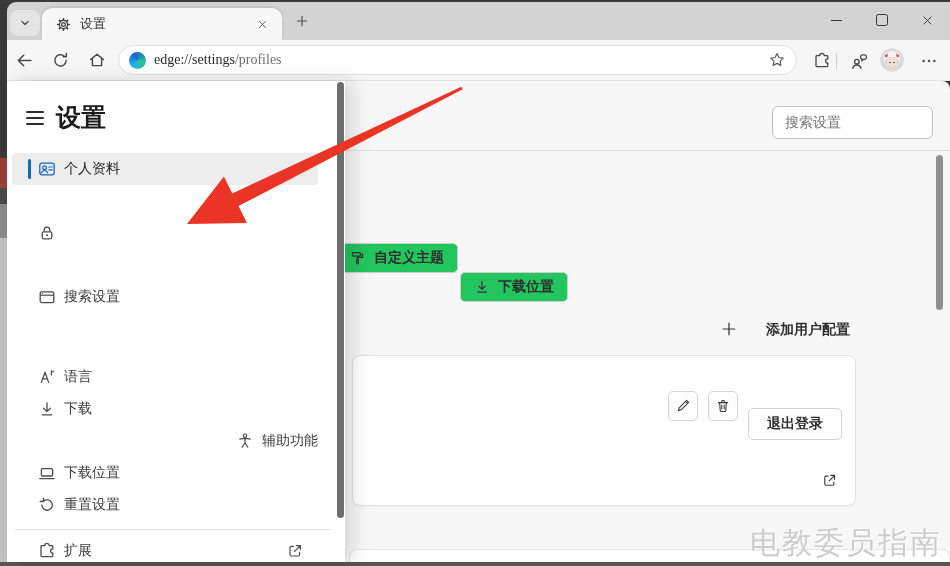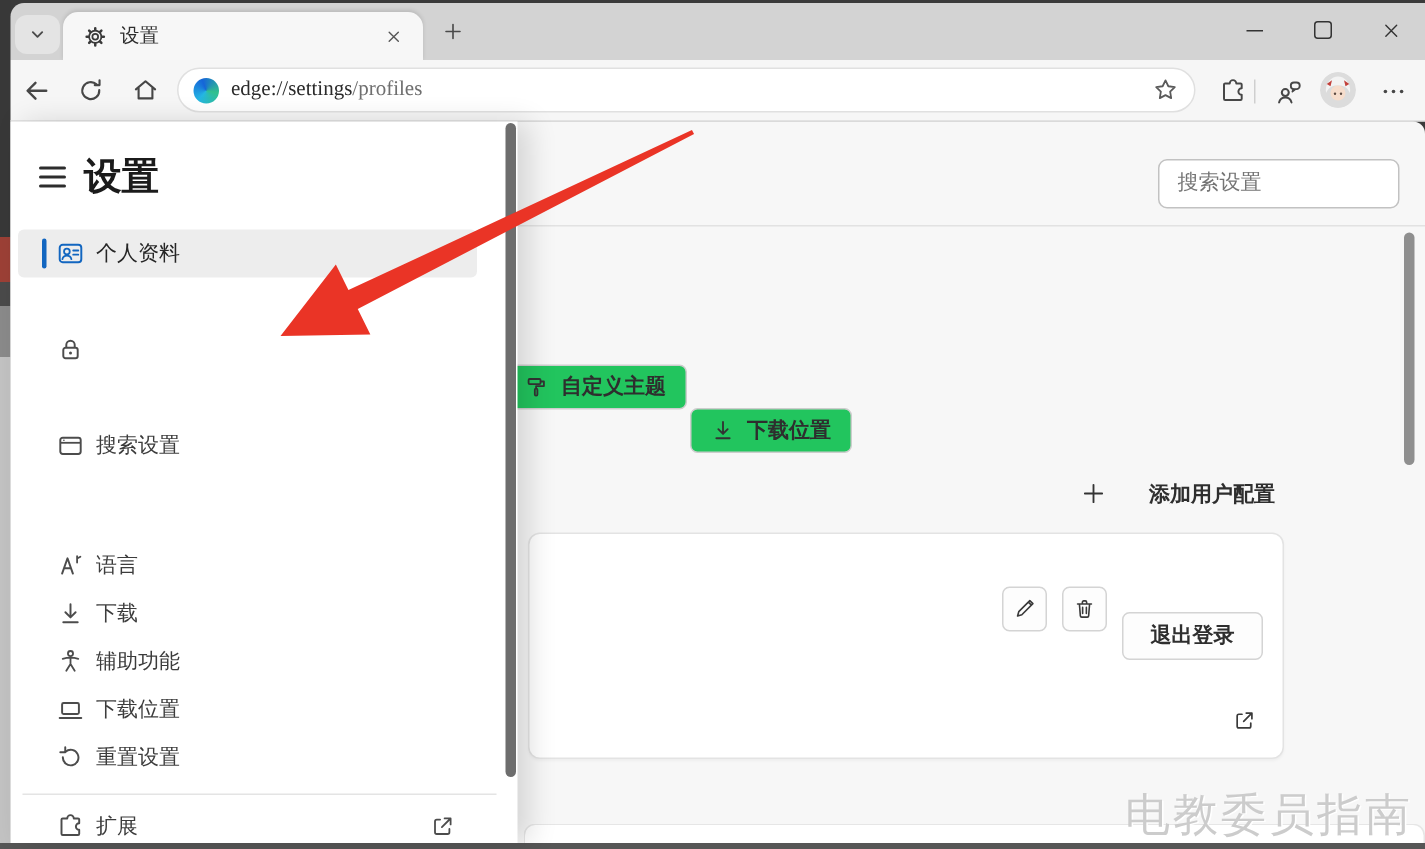--- a/index.html
+++ b/index.html
@@ -267,21 +267,21 @@
     <span class="lbl">语言</span>
   </div>
 
   <div class="nav-item" style="top:312px;">
     <svg width="18" height="18" viewBox="0 0 18 18">
         <path d="M9,2.8 V11.4 M5.6,8.2 L9,11.6 L12.4,8.2 M4.2,14.8 H13.8" fill="none" stroke="#4c4c4c" stroke-width="1.3" stroke-linecap="round" stroke-linejoin="round"></path>
       </svg>
     <span class="lbl">下载</span>
   </div>
 
-  <div class="nav-item" style="top:344px;">
+  <div class="nav-item" style="top:344px;justify-content:flex-end;">
     <svg width="18" height="18" viewBox="0 0 18 18">
       <circle cx="9" cy="3.7" r="1.7" fill="none" stroke="#4c4c4c" stroke-width="1.2"></circle>
       <path d="M3.8,7.2 C7.2,6.2 10.8,6.2 14.2,7.2 M9,7 V10.7 M9,10.7 L6.2,15.2 M9,10.7 L11.8,15.2" fill="none" stroke="#4c4c4c" stroke-width="1.2" stroke-linecap="round"></path>
     </svg>
     <span class="lbl">辅助功能</span>
   </div>
 
   <div class="nav-item" style="top:376px;">
     <svg width="18" height="18" viewBox="0 0 18 18">
       <rect x="3.4" y="4.6" width="11.2" height="7.4" rx="1" fill="none" stroke="#4c4c4c" stroke-width="1.3"></rect>

